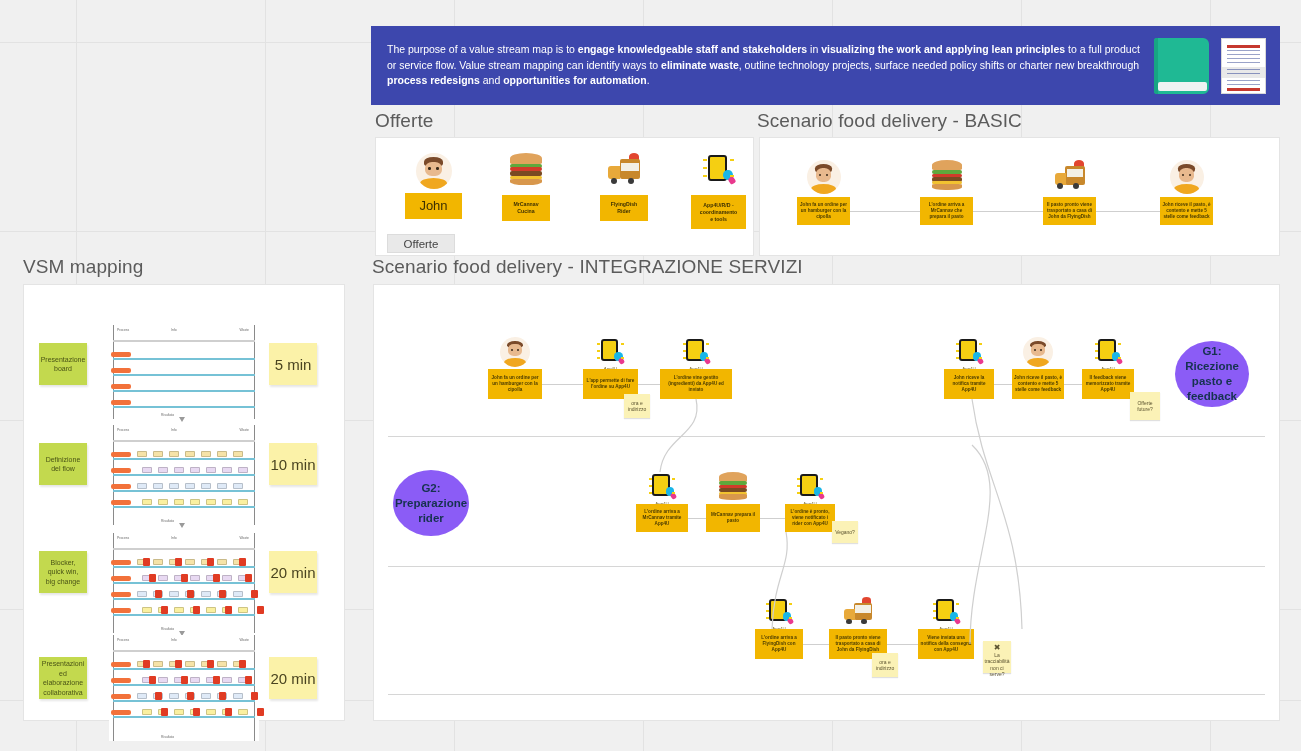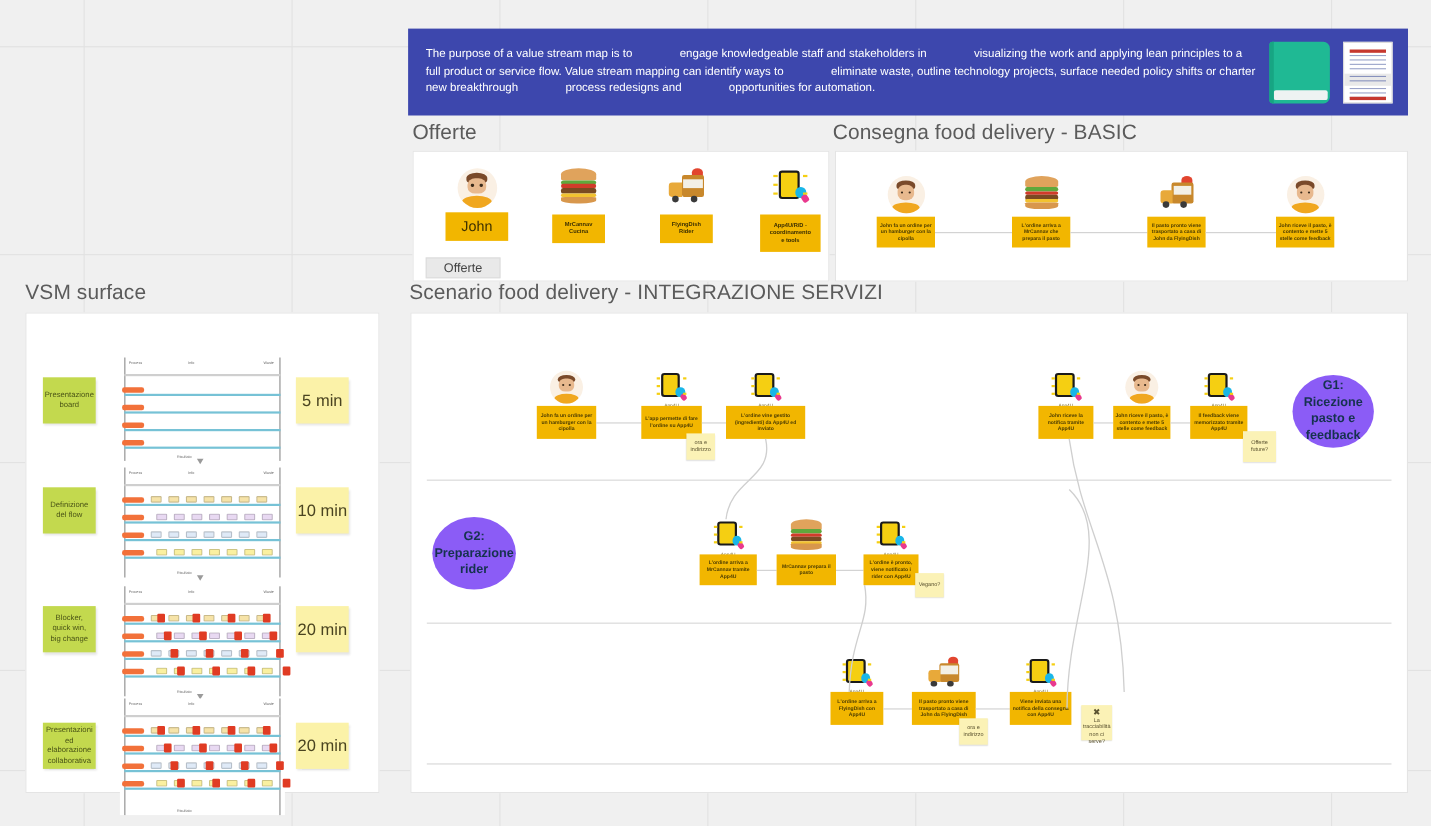--- a/index.html
+++ b/index.html
@@ -23,21 +23,21 @@
     white-space:nowrap; letter-spacing:.1px;
   }
 
   
   #banner {
     position:absolute; left:371px; top:26px; width:909px; height:79px;
     background:#3d47ad; display:flex; align-items:center;
     padding:0 14px 0 16px; gap:12px;
   }
   #banner .txt { color:#fff; font-size:10.5px; line-height:15.5px; flex:1; }
-  #banner .txt b { font-weight:normal;margin-left:40px; }
+  #banner .txt b { font-weight:bold; }
   .book {
     width:55px; height:56px; border-radius:3px 6px 6px 3px;
     background:#1fb994; position:relative; flex:0 0 auto;
   }
   .book:before {
     content:""; position:absolute; left:4px; right:2px; bottom:3px; height:9px;
     background:#eef3f2; border-radius:2px;
   }
   .book:after {
     content:""; position:absolute; left:0; top:0; bottom:0; width:4px;
@@ -230,21 +230,21 @@
       <div class="tk" style="top:20%"></div>
       <div class="tk" style="top:45%"></div>
       <div class="tk" style="top:70%"></div>
       <div class="tkr" style="top:20%"></div>
       <div class="tkr" style="top:70%"></div>
     </div>
     <div class="actor-card" style="left: 315px; top: 57px; width: 55px; height: 34px;">App4U/R/D -<br>coordinamento<br>e tools</div>
     <div class="chip" style="left: 11px; top: 96px; width: 68px; height: 19px;">Offerte</div>
   </div>
 
-<div class="frame-title" style="left:757px; top:110px;">Consegna food delivery - BASIC</div>
+<div class="frame-title" style="left:757px; top:110px;">Scenario food delivery - BASIC</div>
 <div class="frame" id="basic-frame" style="left:759px; top:137px; width:521px; height:119px;">
     <div class="avatar" style="position: absolute; left: 46.5px; top: 22px; width: 34px; height: 34px;">
       <div class="hair"></div>
       <div class="face"></div>
       <div class="eye l"></div>
       <div class="eye r"></div>
       <div class="body"></div>
     </div>
     <div class="card" style="left: 37px; top: 59px; width: 53px; height: 28px;">John fa un ordine per un hamburger con la cipolla</div>
     <div class="conn" style="left: 90px; top: 73px; width: 70px;"></div>
@@ -271,21 +271,21 @@
     <div class="avatar" style="position: absolute; left: 409.5px; top: 22px; width: 34px; height: 34px;">
       <div class="hair"></div>
       <div class="face"></div>
       <div class="eye l"></div>
       <div class="eye r"></div>
       <div class="body"></div>
     </div>
     <div class="card" style="left: 400px; top: 59px; width: 53px; height: 28px;">John riceve il pasto, è contento e mette 5 stelle come feedback</div>
   </div>
 
-<div class="frame-title" style="left:23px; top:256px;">VSM surface</div>
+<div class="frame-title" style="left:23px; top:256px;">VSM mapping</div>
 <div class="frame" id="vsm-frame" style="left:23px; top:284px; width:322px; height:437px;">
     <div class="vsm-note" style="left: 15px; top: 58px; width: 48px; height: 42px;">Presentazione board</div>
     <div class="vsm-time" style="left: 245px; top: 58px; width: 48px; height: 42px;">5 min</div>
     <div class="board" style="left: 85px; top: 40px; width: 150px; height: 94px;">
       <div class="vtl"></div>
       <div class="vtr"></div>
       <div class="ttl" style="left:8px;top:3px">Process</div>
       <div class="ttl" style="left:62px;top:3px">Info</div>
       <div class="ttl" style="right:10px;top:3px">Waste</div>
       <div class="bl" style="top:15px;background:#cfcfcf"></div>

